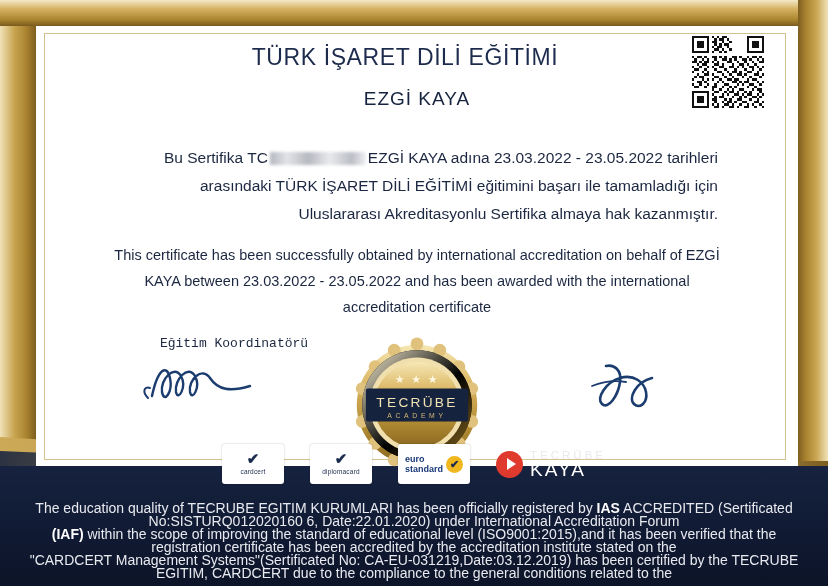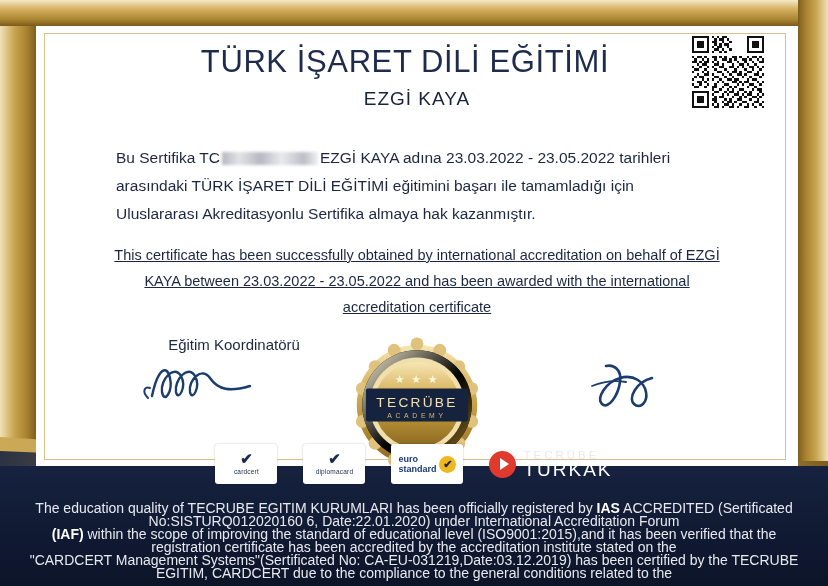--- a/index.html
+++ b/index.html
@@ -89,39 +89,39 @@
     position: absolute;
     right: 34px; top: 10px;
     width: 72px; height: 72px;
   }
   
   .title {
     position: absolute;
     left: 0; top: 18px;
     width: 738px;
     text-align: center;
-    font-size: 31px;
+    font-size: 23px;
     letter-spacing: 0.6px;
     color: #1d2b4d;
     font-family: "Liberation Sans", sans-serif;
   }
   .name {
     position: absolute;
     left: 0; top: 62px;
     width: 762px;
     text-align: center;
     font-size: 19px;
     letter-spacing: 1px;
     color: #15233f;
   }
   .para-tr {
     position: absolute;
     left: 80px; top: 118px;
     width: 602px;
-    text-align: left;
+    text-align: right;
     font-size: 15.5px;
     line-height: 28px;
     color: #1b2740;
   }
   .para-tr .redacted {
     display: inline-block;
     width: 96px;
     height: 13px;
     background: linear-gradient(to right,
         rgba(120,125,140,0.55) 0%, rgba(170,175,185,0.35) 18%,
@@ -132,30 +132,30 @@
     margin: 0 2px;
   }
   .para-en {
     position: absolute;
     left: 70px; top: 216px;
     width: 622px;
     text-align: center;
     font-size: 14.5px;
     line-height: 26px;
     color: #1b2740;
-    text-decoration: underline;
   }
   
   .sig-left-label {
     position: absolute;
     left: 88px; top: 310px;
     width: 220px;
     text-align: center;
-    font-size: 15px;
+    font-size: 13px;
     color: #1b2740;
+    font-family: Liberation Mono, monospace;
   }
   .sig-right-label {
     position: absolute;
     right: 52px; top: 310px;
     width: 220px;
     text-align: center;
     font-size: 12.5px;
     color: #1b2740;
   }
   .sig-left-ink, .sig-right-ink {
@@ -605,21 +605,21 @@
       <div class="etxt">
         <div>euro</div>
         <div>standard</div>
       </div>
       <div class="ecircle">✔</div>
     </div>
     <div class="logo-tecrube">
       <div class="play"></div>
       <div>
         <div class="t1">TECRÜBE</div>
-        <div class="t2">TURKAK</div>
+        <div class="t2">KAYA</div>
       </div>
     </div>
   </div>
 
   <div class="footer">
     <span class="line"><span>The education quality of TECRUBE EGITIM KURUMLARI has been officially registered by </span><b>IAS</b><span> ACCREDITED (Sertificated No:SISTURQ012020160 6, Date:22.01.2020) under International Accreditation Forum</span></span>
     <span class="line"><b>(IAF)</b><span> within the scope of improving the standard of educational level (ISO9001:2015),and it has been verified that the registration certificate has been accredited by the accreditation institute stated on the</span></span>
     <span class="line">"CARDCERT Management Systems"(Sertificated No: CA-EU-031219,Date:03.12.2019) has been certified by the TECRUBE EGITIM,  CARDCERT due to the compliance to the general conditions related to the</span>
   </div>
 

